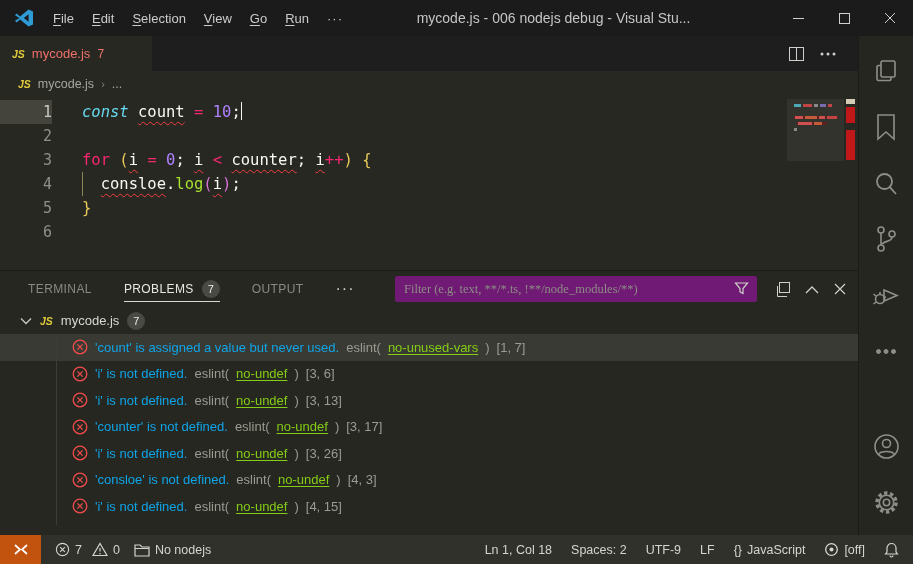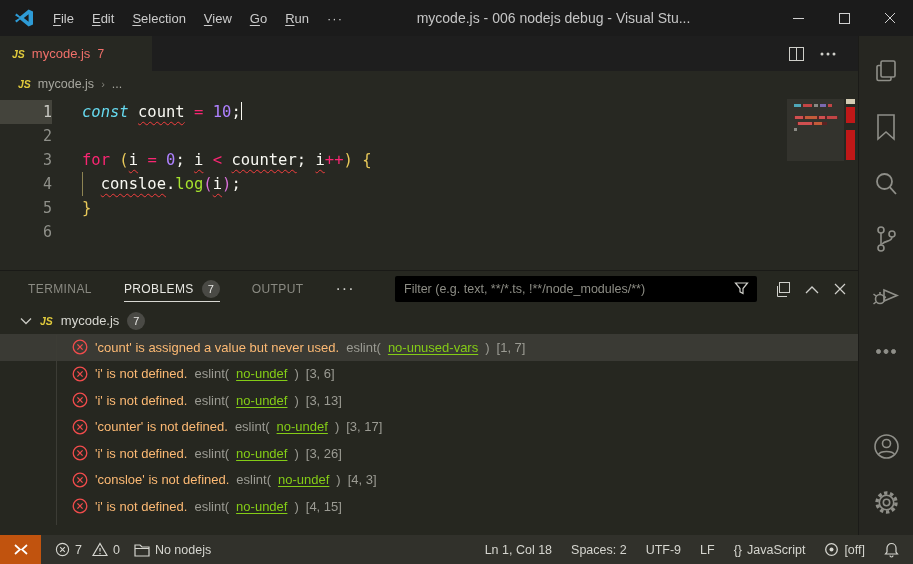--- a/index.html
+++ b/index.html
@@ -70,31 +70,31 @@
   
   .panel { height:265px; background:#262720; border-top:1px solid #1a1a17; display:flex; flex-direction:column; flex-shrink:0; }
   .panel-tabs { height:36px; display:flex; align-items:center; padding:0 12px 0 28px; flex-shrink:0; }
   .ptab { display:flex; align-items:center; gap:8px; margin-right:32px; font-size:12px; letter-spacing:0.4px; color:#8a8a82; height:100%; position:relative; }
   .ptab.active { color:#e8e8e3; }
   .ptab.active::after { content:""; position:absolute; left:0; right:0; bottom:5px; height:1px; background:#d8d8d3; }
   .pbadge { background:#4a4a45; color:#eaeae6; border-radius:50%; width:18px; height:18px; display:flex; align-items:center; justify-content:center; font-size:11px; letter-spacing:0; }
   .ptab-more { color:#cfcfca; margin-right:20px; letter-spacing:1px; }
   .filter-wrap { margin-left:auto; display:flex; align-items:center; }
   .filter-box { position:relative; width:362px; }
-  .filter-input { width:100%; height:26px; background:#000000; border:none; outline:none; border-radius:2px; color:#b3b3ab; font-size:12.5px; padding:0 30px 0 9px; font-family:Liberation Sans, sans-serif; }
+  .filter-input { width:100%; height:26px; background:#701a75; border:none; outline:none; border-radius:2px; color:#b3b3ab; font-size:12.5px; padding:0 30px 0 9px; font-family:Liberation Serif, serif; }
   .filter-input::placeholder { color:#8d8d85; }
   .filter-funnel { position:absolute; right:8px; top:5px; }
   .panel-actions { display:flex; align-items:center; gap:15px; margin-left:18px; color:#cfcfca; }
 
   .tree { flex:1; position:relative; overflow:hidden; }
   .tree-guide { position:absolute; left:56px; top:28px; bottom:10px; width:1px; background:#3c3c35; }
   .tree-header { height:27px; display:flex; align-items:center; gap:8px; padding-left:20px; font-size:13px; color:#d8d8d2; }
   .prow { height:26.5px; display:flex; align-items:center; gap:7px; padding-left:72px; font-size:13px; color:#c9c9c3; }
   .prow.selected { background:#3a3a34; }
-  .p-msg { color:#fdba74; }
+  .p-msg { color:#0ea5e9; }
   .p-src { color:#9b9b93; }
   .p-link { color:#84cc16; text-decoration:underline; text-underline-offset:2px; }
   .p-pos { color:#9b9b93; }
   .err-glyph { flex-shrink:0; display:flex; }
 
   .js-icon { color:#e0ca3c; font-weight:bold; font-size:10.5px; font-style:italic; letter-spacing:0; }
 
   
   .statusbar { height:29px; background:#31312b; display:flex; align-items:center; color:#d5d5cf; font-size:12.5px; flex-shrink:0; }
   .remote { width:41px; height:100%; background:#c1530e; display:flex; align-items:center; justify-content:center; flex-shrink:0; }

